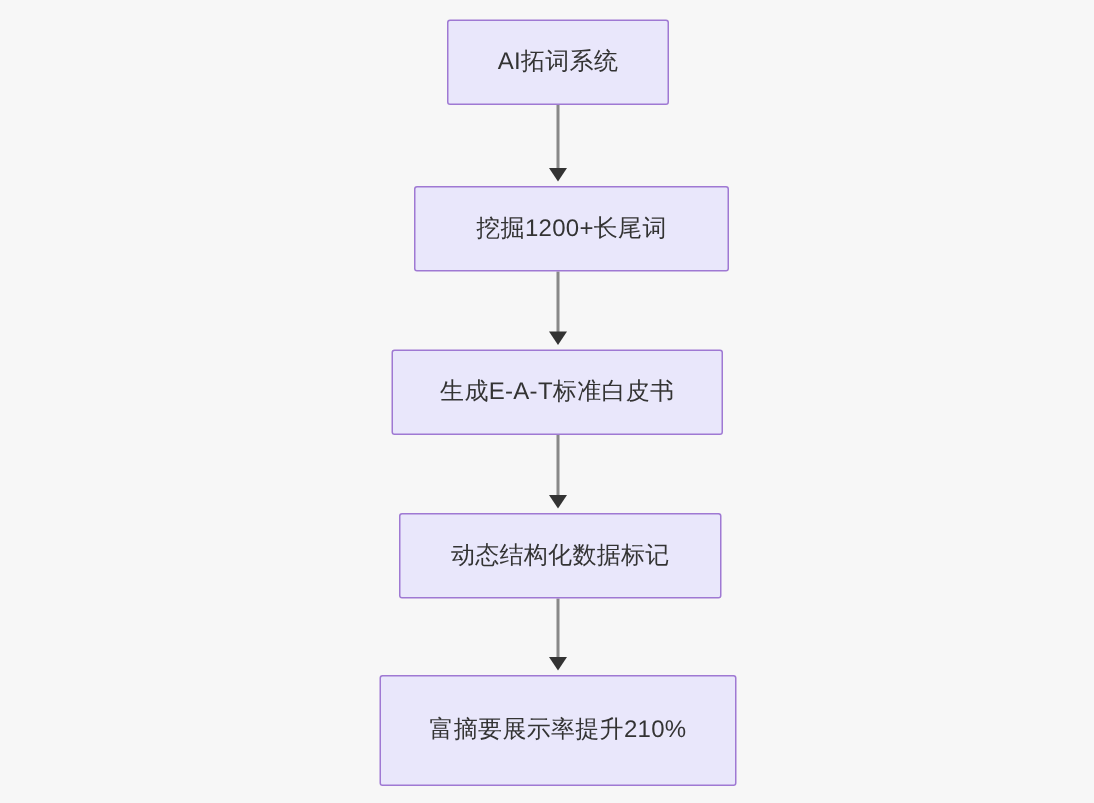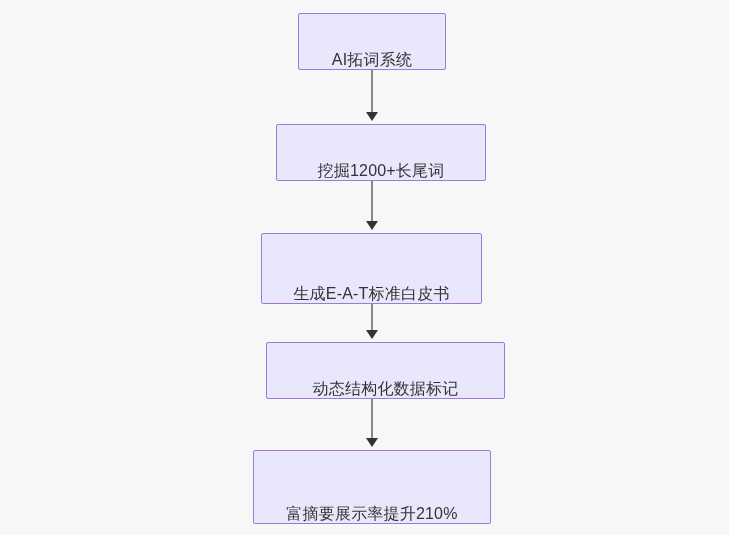--- a/index.html
+++ b/index.html
@@ -18,21 +18,21 @@
     width: 729px;
     height: 535px;
   }
   .node {
     position: absolute;
     box-sizing: border-box;
     background: #e9e7fb;
     border: 1.4px solid #9f79d3;
     border-radius: 2px;
     display: flex;
-    align-items: flex-end;
+    align-items: center;
     justify-content: center;
     color: #333333;
     font-size: 16px;
     line-height: 1.2;
     letter-spacing: 0.2px;
     white-space: nowrap;
   }
   .node-label {
     display: block;
   }
@@ -68,25 +68,25 @@
   <div class="edge-head" style="left:366px; top:438px;"></div>
 
   <div class="node" style="left:298px; top:13px; width:148px; height:57px;">
     <span class="node-label">AI拓词系统</span>
   </div>
 
   <div class="node" style="left:276px; top:124px; width:210px; height:57px;">
     <span class="node-label">挖掘1200+长尾词</span>
   </div>
 
-  <div class="node" style="left:261px; top:233px; width:221px; height:71px;">
+  <div class="node" style="left:261px; top:233px; width:221px; height:57px;">
     <span class="node-label">生成E-A-T标准白皮书</span>
   </div>
 
-  <div class="node" style="left:266px; top:342px; width:239px; height:57px;">
+  <div class="node" style="left:266px; top:342px; width:215px; height:57px;">
     <span class="node-label">动态结构化数据标记</span>
   </div>
 
   <div class="node" style="left:253px; top:450px; width:238px; height:74px;">
     <span class="node-label">富摘要展示率提升210%</span>
   </div>
 
 </div>
 
 </body></html>

